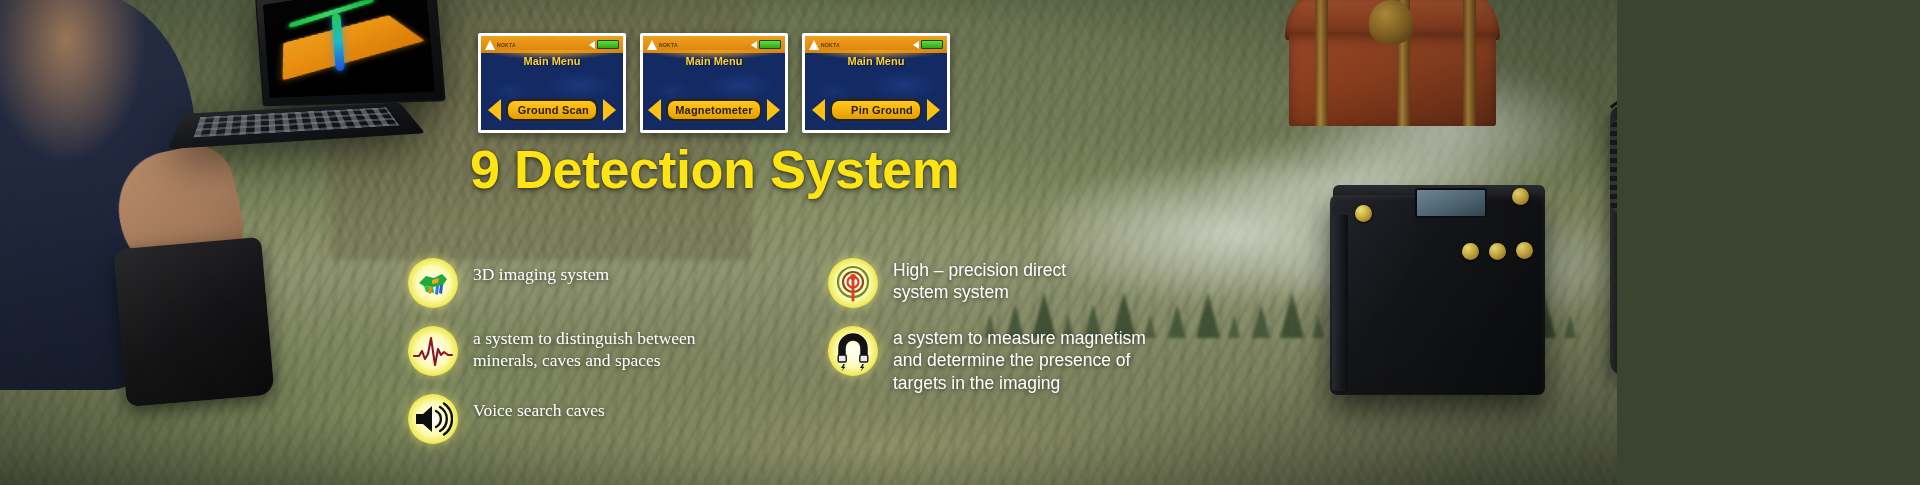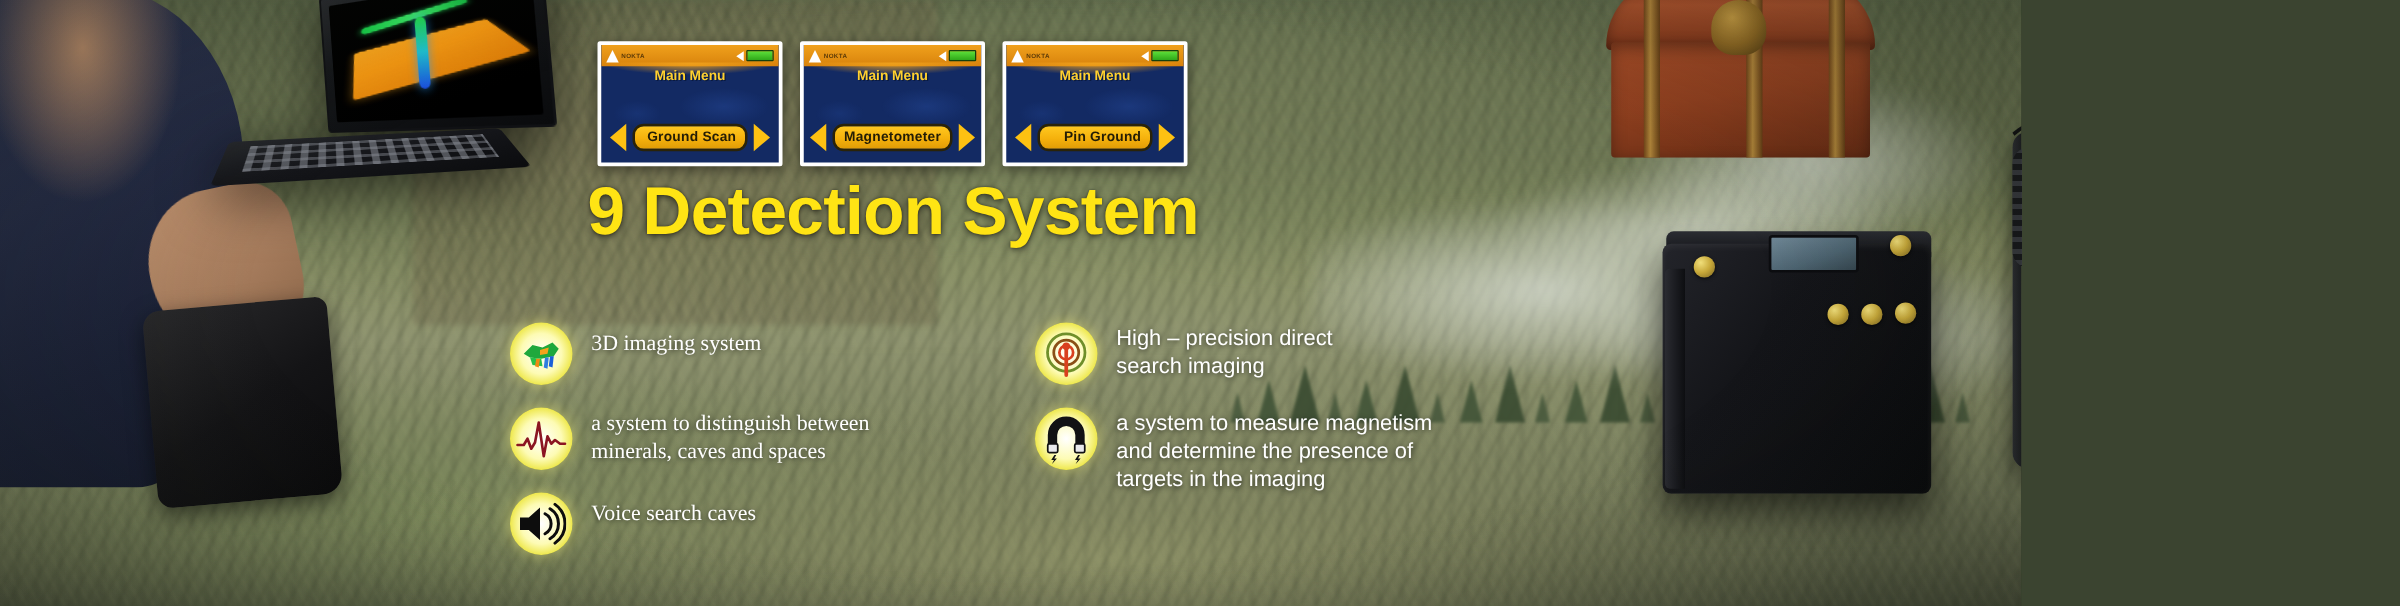--- a/index.html
+++ b/index.html
@@ -556,21 +556,21 @@
       <span class="feat-icon">
         <svg width="40" height="40" viewBox="0 0 40 40">
           <circle cx="20" cy="19" r="15" fill="none" stroke="#6f8f2a" stroke-width="2.2"></circle>
           <circle cx="20" cy="19" r="10" fill="none" stroke="#8a4f16" stroke-width="2.2"></circle>
           <circle cx="20" cy="19" r="5.5" fill="none" stroke="#d9401f" stroke-width="2.2"></circle>
           <path d="M20 16 L20 37" stroke="#d9401f" stroke-width="3" stroke-linecap="round"></path>
           <circle cx="20" cy="14" r="3" fill="#d9401f"></circle>
         </svg>
       </span>
       <span class="feat-text">High – precision direct
-search imaging</span>
+system system</span>
     </div>
 
     <div class="feat tall">
       <span class="feat-icon">
         <svg width="38" height="40" viewBox="0 0 38 40">
           <path d="M8 27 L8 17 A11 11 0 0 1 30 17 L30 27" fill="none" stroke="#121214" stroke-width="7.5" stroke-linecap="butt"></path>
           <rect x="4.2" y="24" width="8" height="7" rx="1.2" fill="#e9e9ec" stroke="#121214" stroke-width="1.4"></rect>
           <rect x="25.8" y="24" width="8" height="7" rx="1.2" fill="#e9e9ec" stroke="#121214" stroke-width="1.4"></rect>
           <path d="M9.5 33 L7 37 L9.2 37 L7.4 40.5 L11.5 35.8 L9.4 35.8 L11 33 Z" fill="#121214"></path>
           <path d="M28.5 33 L26 37 L28.2 37 L26.4 40.5 L30.5 35.8 L28.4 35.8 L30 33 Z" fill="#121214"></path>

